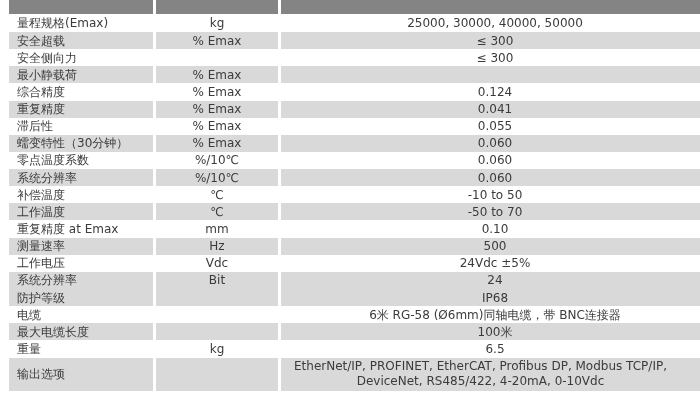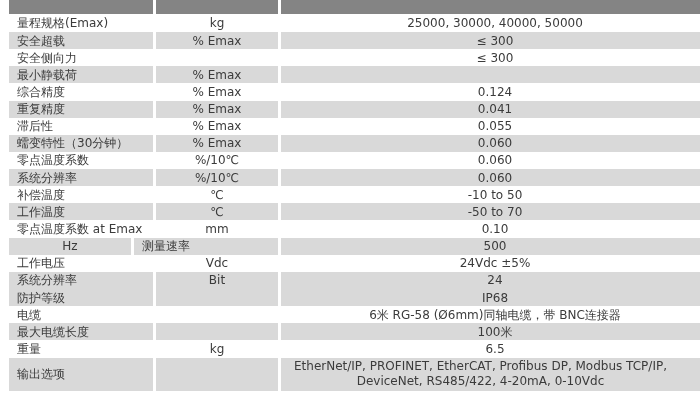--- a/index.html
+++ b/index.html
@@ -122,27 +122,27 @@
     <div class="cell c1">补偿温度</div>
     <div class="cell c2">℃</div>
     <div class="cell c3">-10 to 50</div>
   </div>
       <div class="row alt">
     <div class="cell c1">工作温度</div>
     <div class="cell c2">℃</div>
     <div class="cell c3">-50 to 70</div>
   </div>
       <div class="row">
-    <div class="cell c1">零点温度系数 at Emax</div>
+    <div class="cell c1">重复精度 at Emax</div>
     <div class="cell c2">mm</div>
     <div class="cell c3">0.10</div>
   </div>
       <div class="row alt">
+    <div class="cell c1">测量速率</div>
     <div class="cell c2">Hz</div>
-    <div class="cell c1">测量速率</div>
     <div class="cell c3">500</div>
   </div>
       <div class="row">
     <div class="cell c1">工作电压</div>
     <div class="cell c2">Vdc</div>
     <div class="cell c3">24Vdc ±5%</div>
   </div>
       <div class="row alt">
     <div class="cell c1">系统分辨率</div>
     <div class="cell c2">Bit</div>

